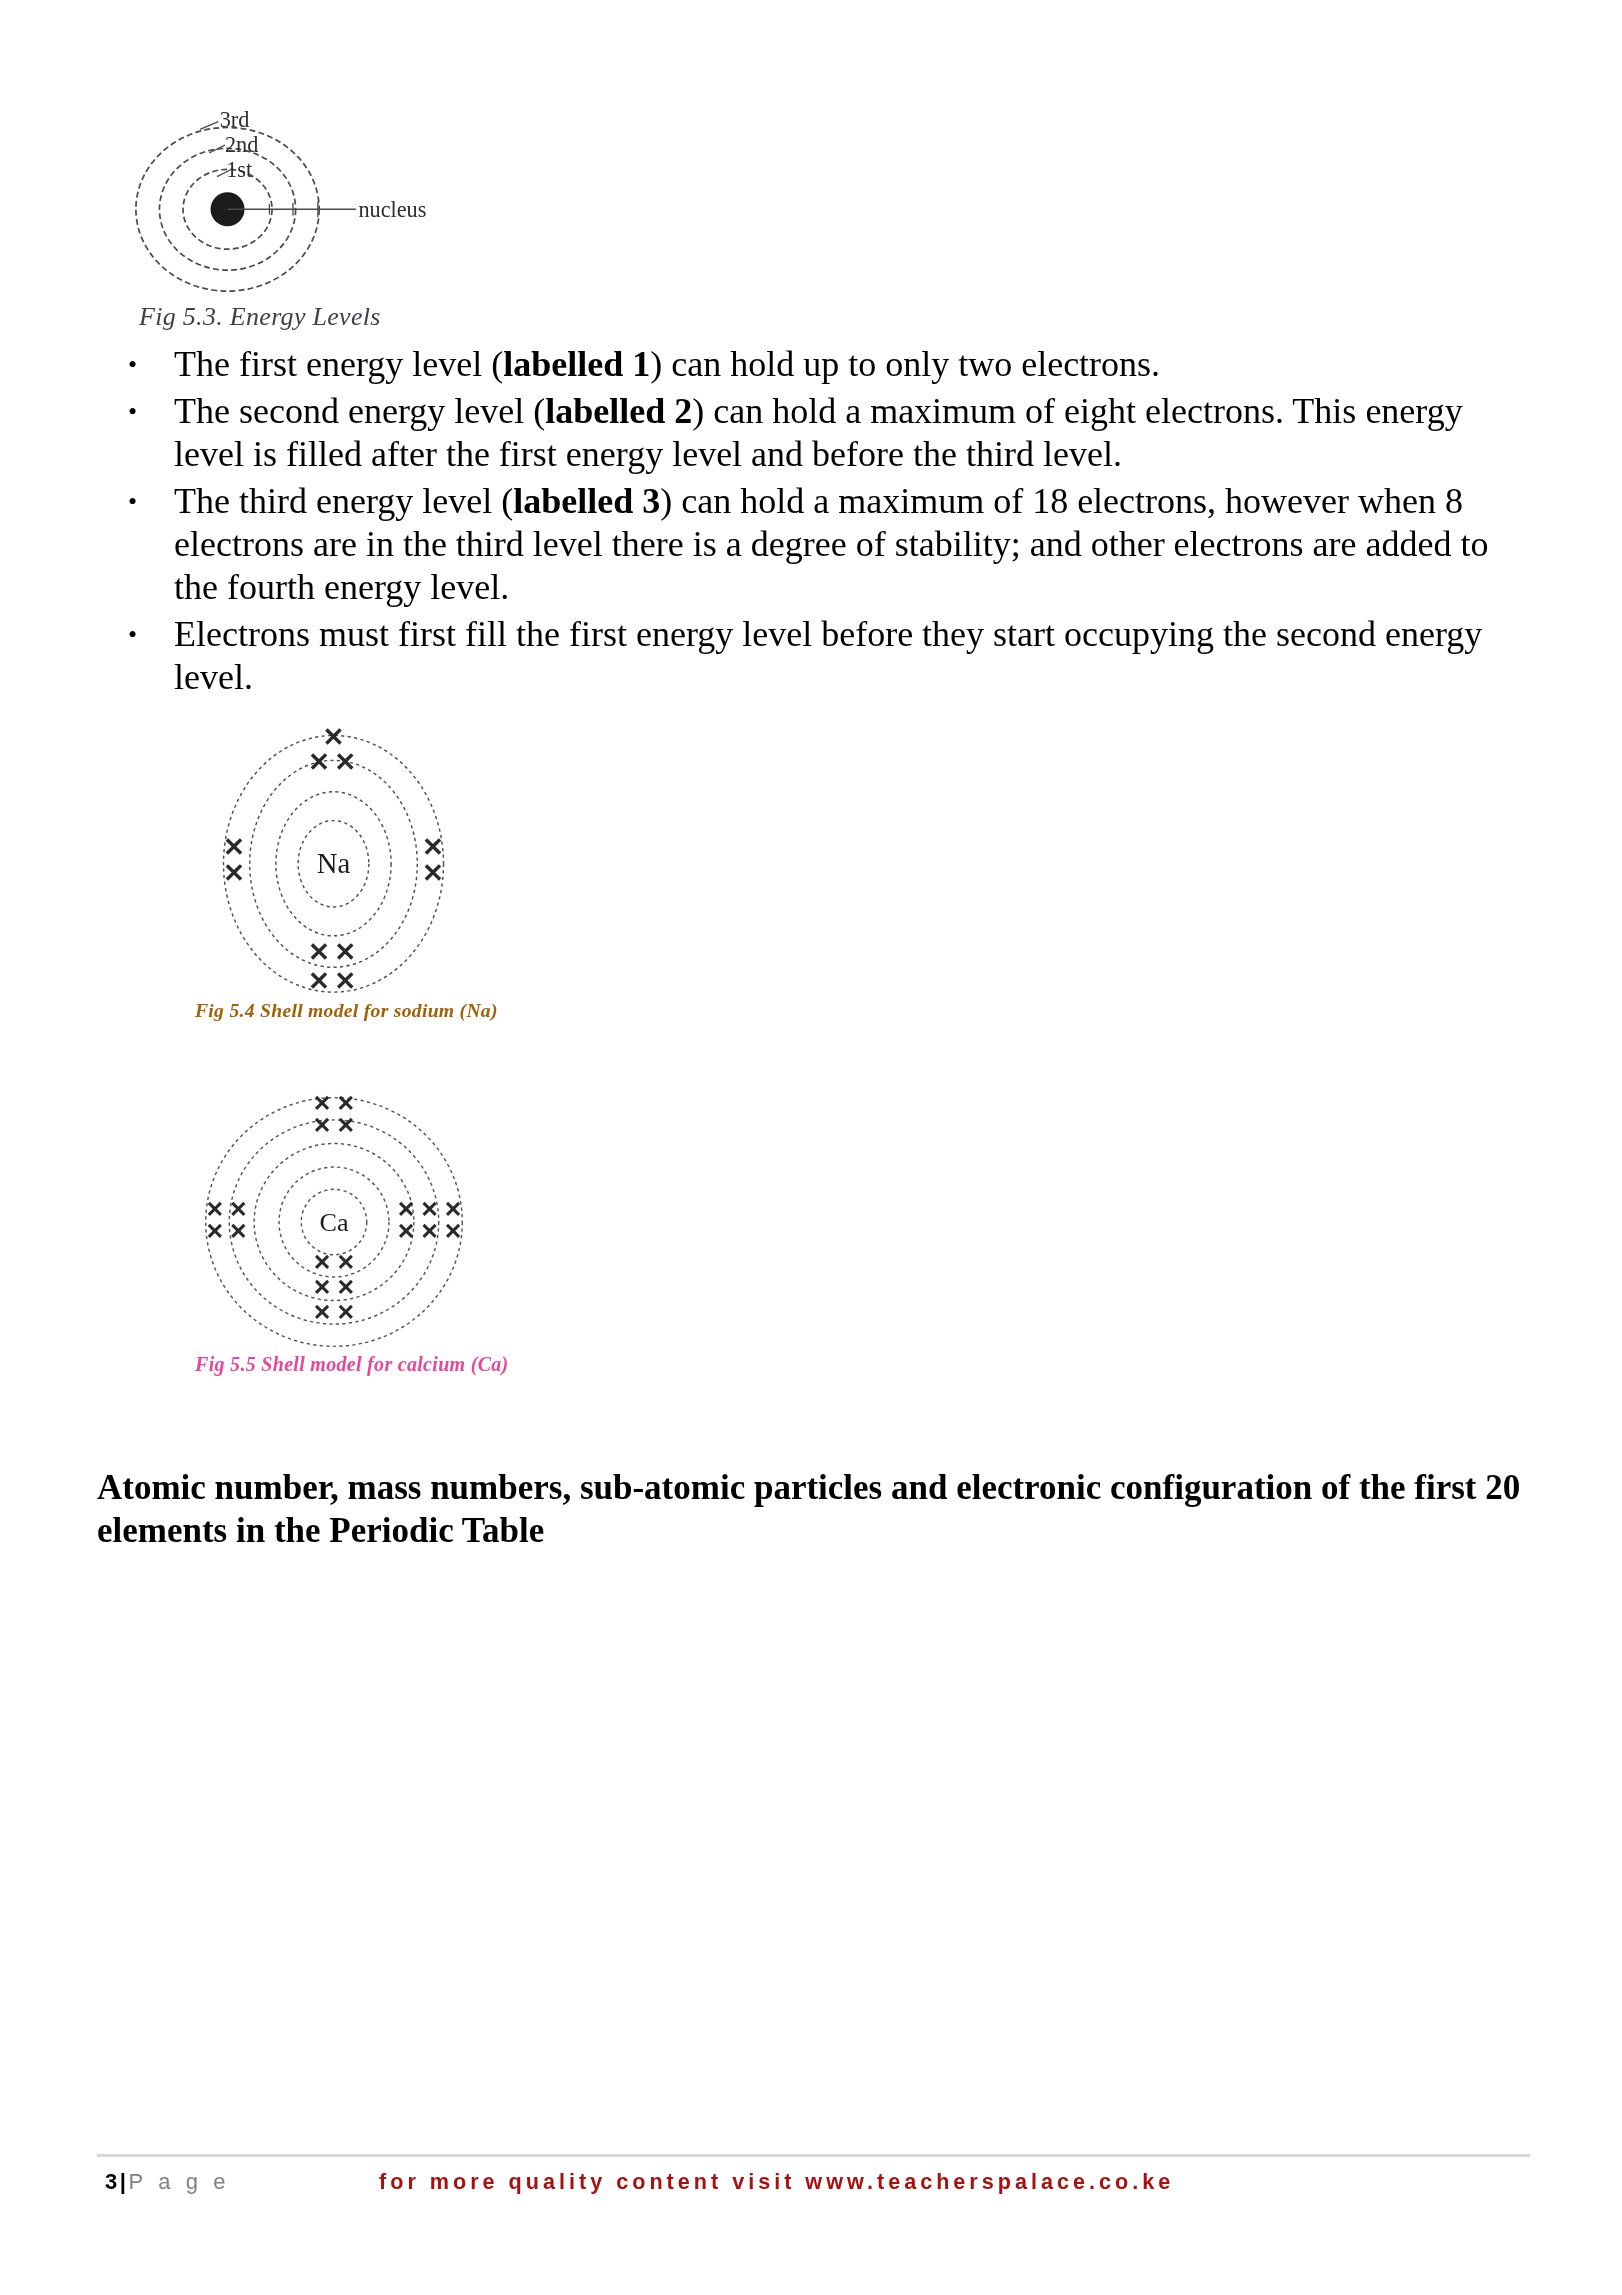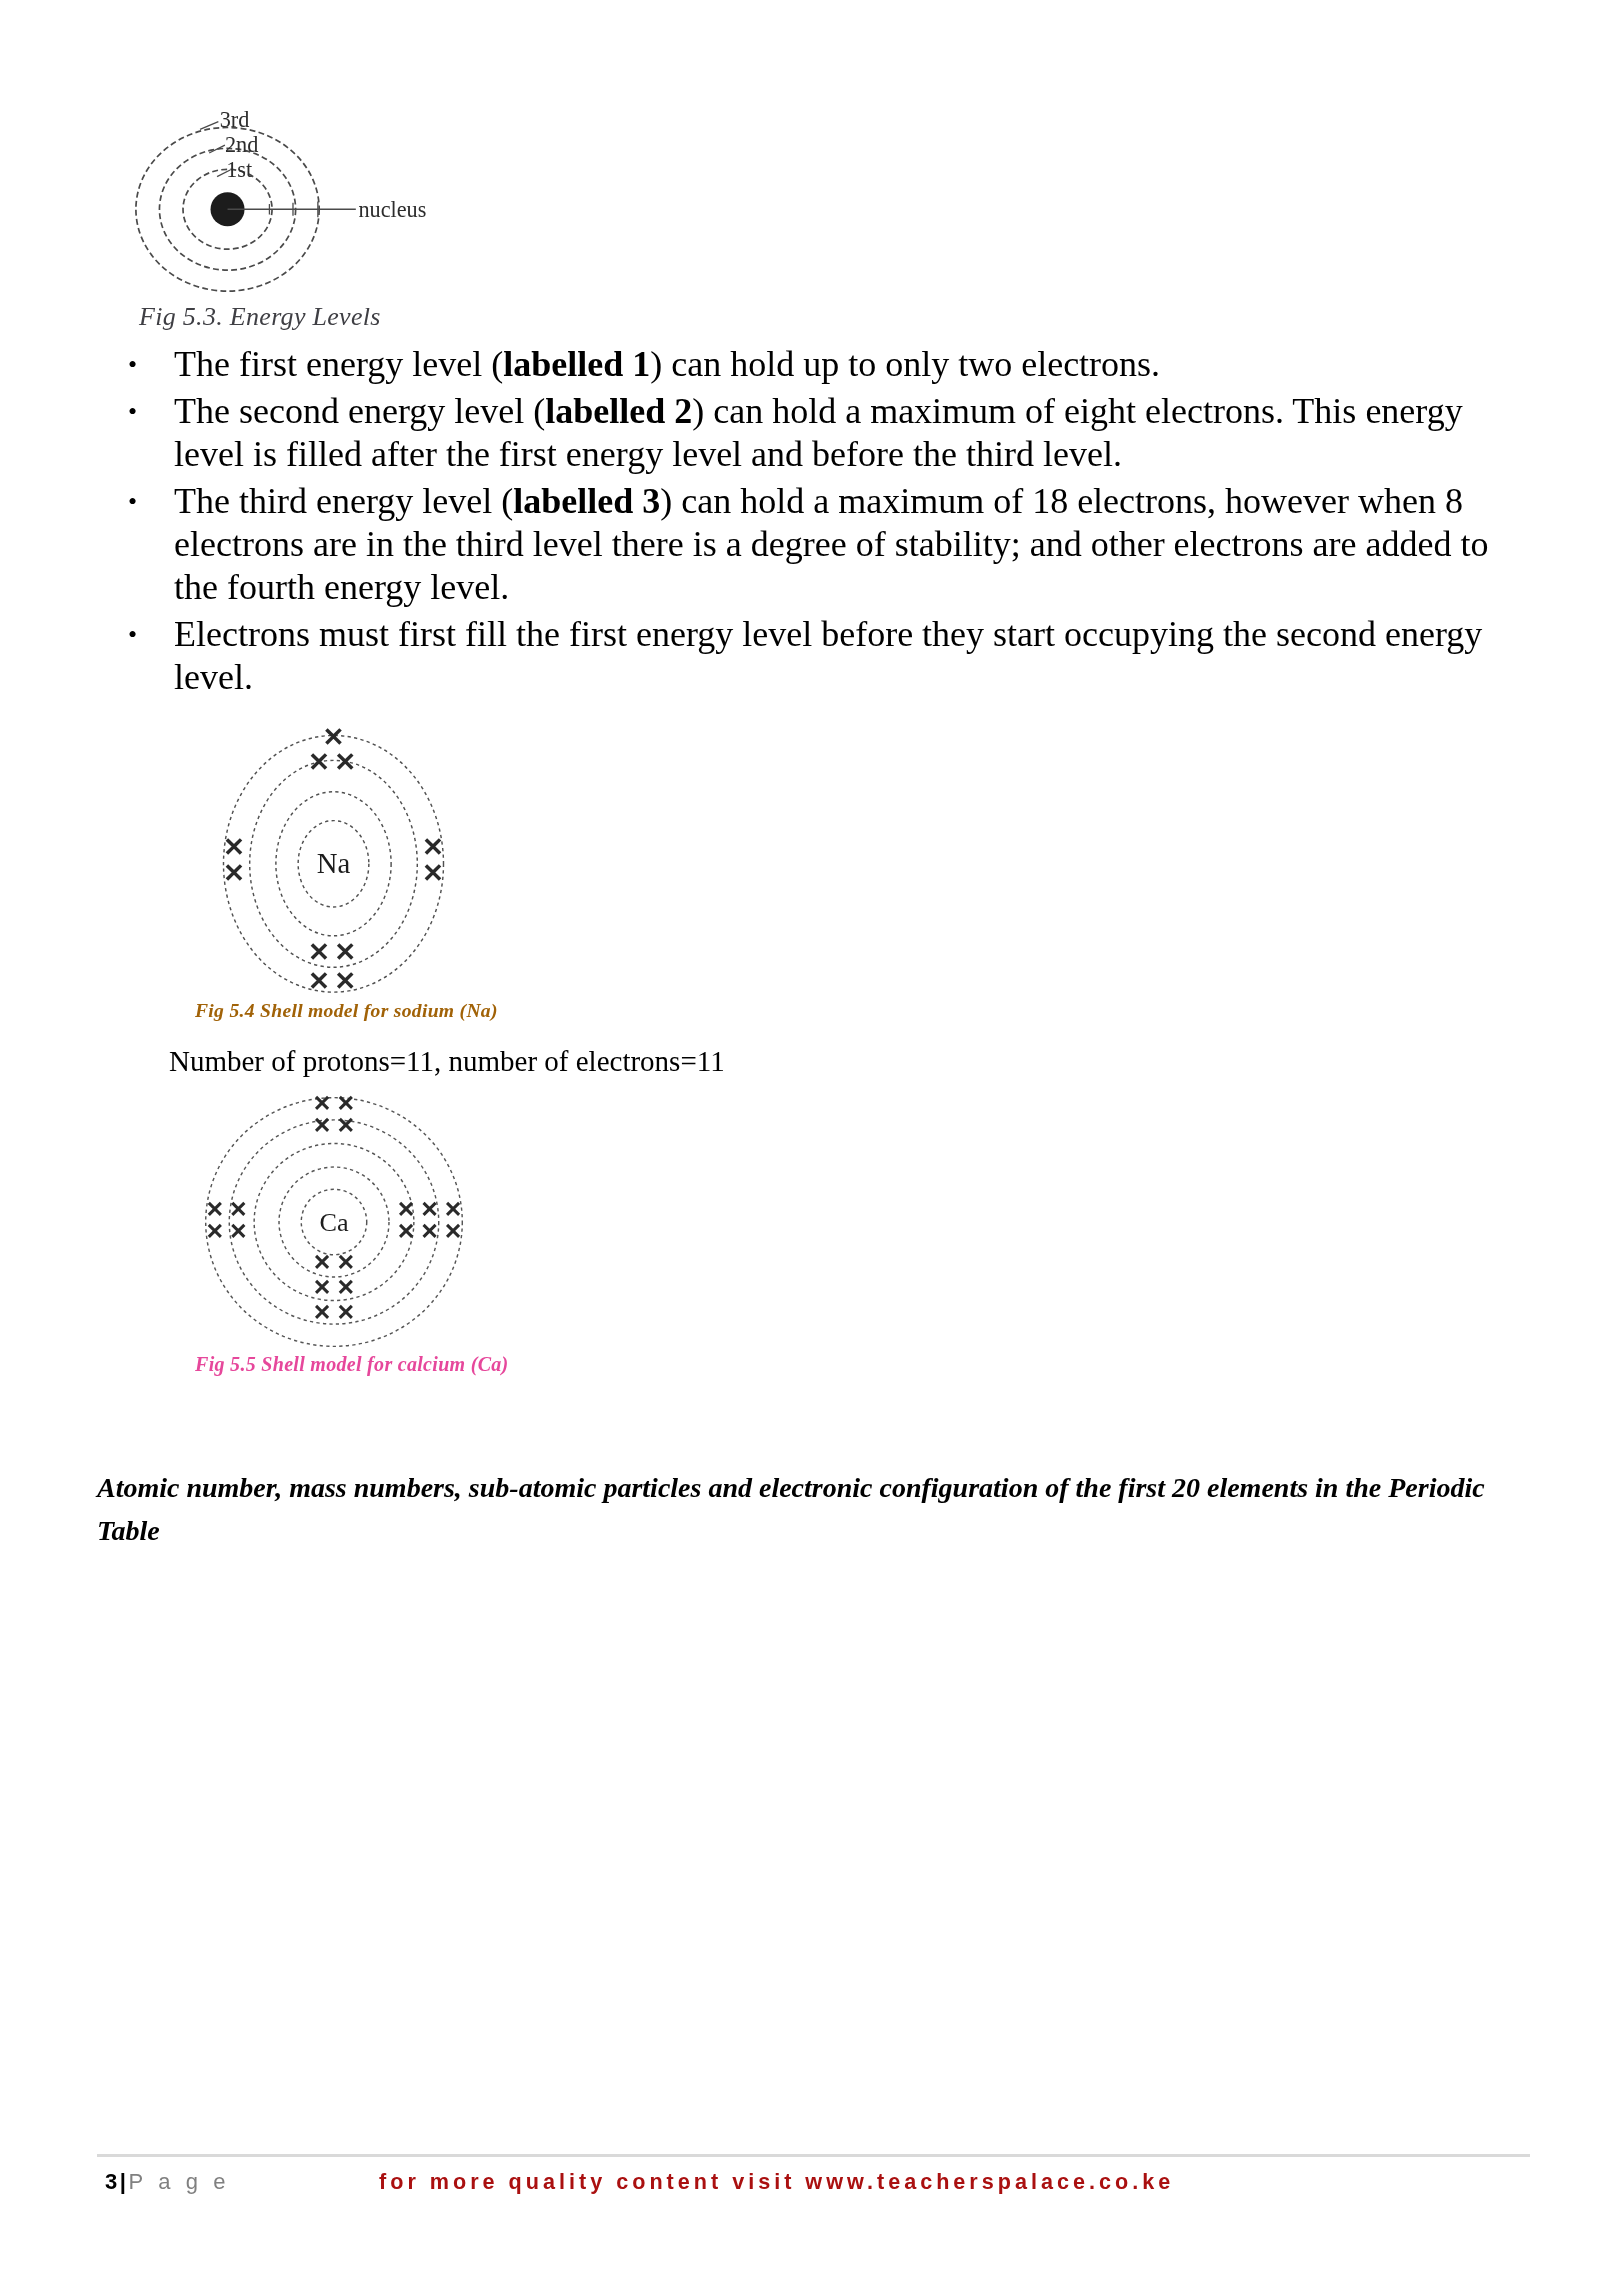--- a/index.html
+++ b/index.html
@@ -132,23 +132,22 @@
     line-height: 43px;
     white-space: nowrap;
   }
 
   
   .section-heading {
     position: absolute;
     left: 97px;
     top: 1466px;
     width: 1436px;
-    font-style: italic;
-    font-weight: bold;
-    font-size: 28px;
+    font-weight: bold;
+    font-size: 35px;
     line-height: 43px;
     text-align: left;
   }
 
   
   .footer-rule {
     position: absolute;
     left: 97px;
     top: 2154px;
     width: 1433px;
@@ -293,21 +292,20 @@
         <text x="58" y="240">✕</text>
 
         <text x="362" y="200">✕</text>
         <text x="362" y="240">✕</text>
       </g>
     </svg>
   </div>
 
   <div class="fig54-caption">Fig 5.4 Shell model for sodium (Na)</div>
 
-  <div class="na-line">Number of protons=11, number of electrons=11</div>
 
   <div class="fig55">
     <svg width="288" height="262" viewBox="0 0 440 400">
       <g stroke="#555555" fill="none" stroke-width="2.2" stroke-dasharray="5 5">
         <ellipse cx="220" cy="200" rx="196" ry="190"></ellipse>
         <ellipse cx="220" cy="200" rx="160" ry="156"></ellipse>
         <ellipse cx="220" cy="200" rx="122" ry="120"></ellipse>
         <ellipse cx="220" cy="200" rx="84" ry="84"></ellipse>
         <ellipse cx="220" cy="200" rx="50" ry="50"></ellipse>
       </g>

